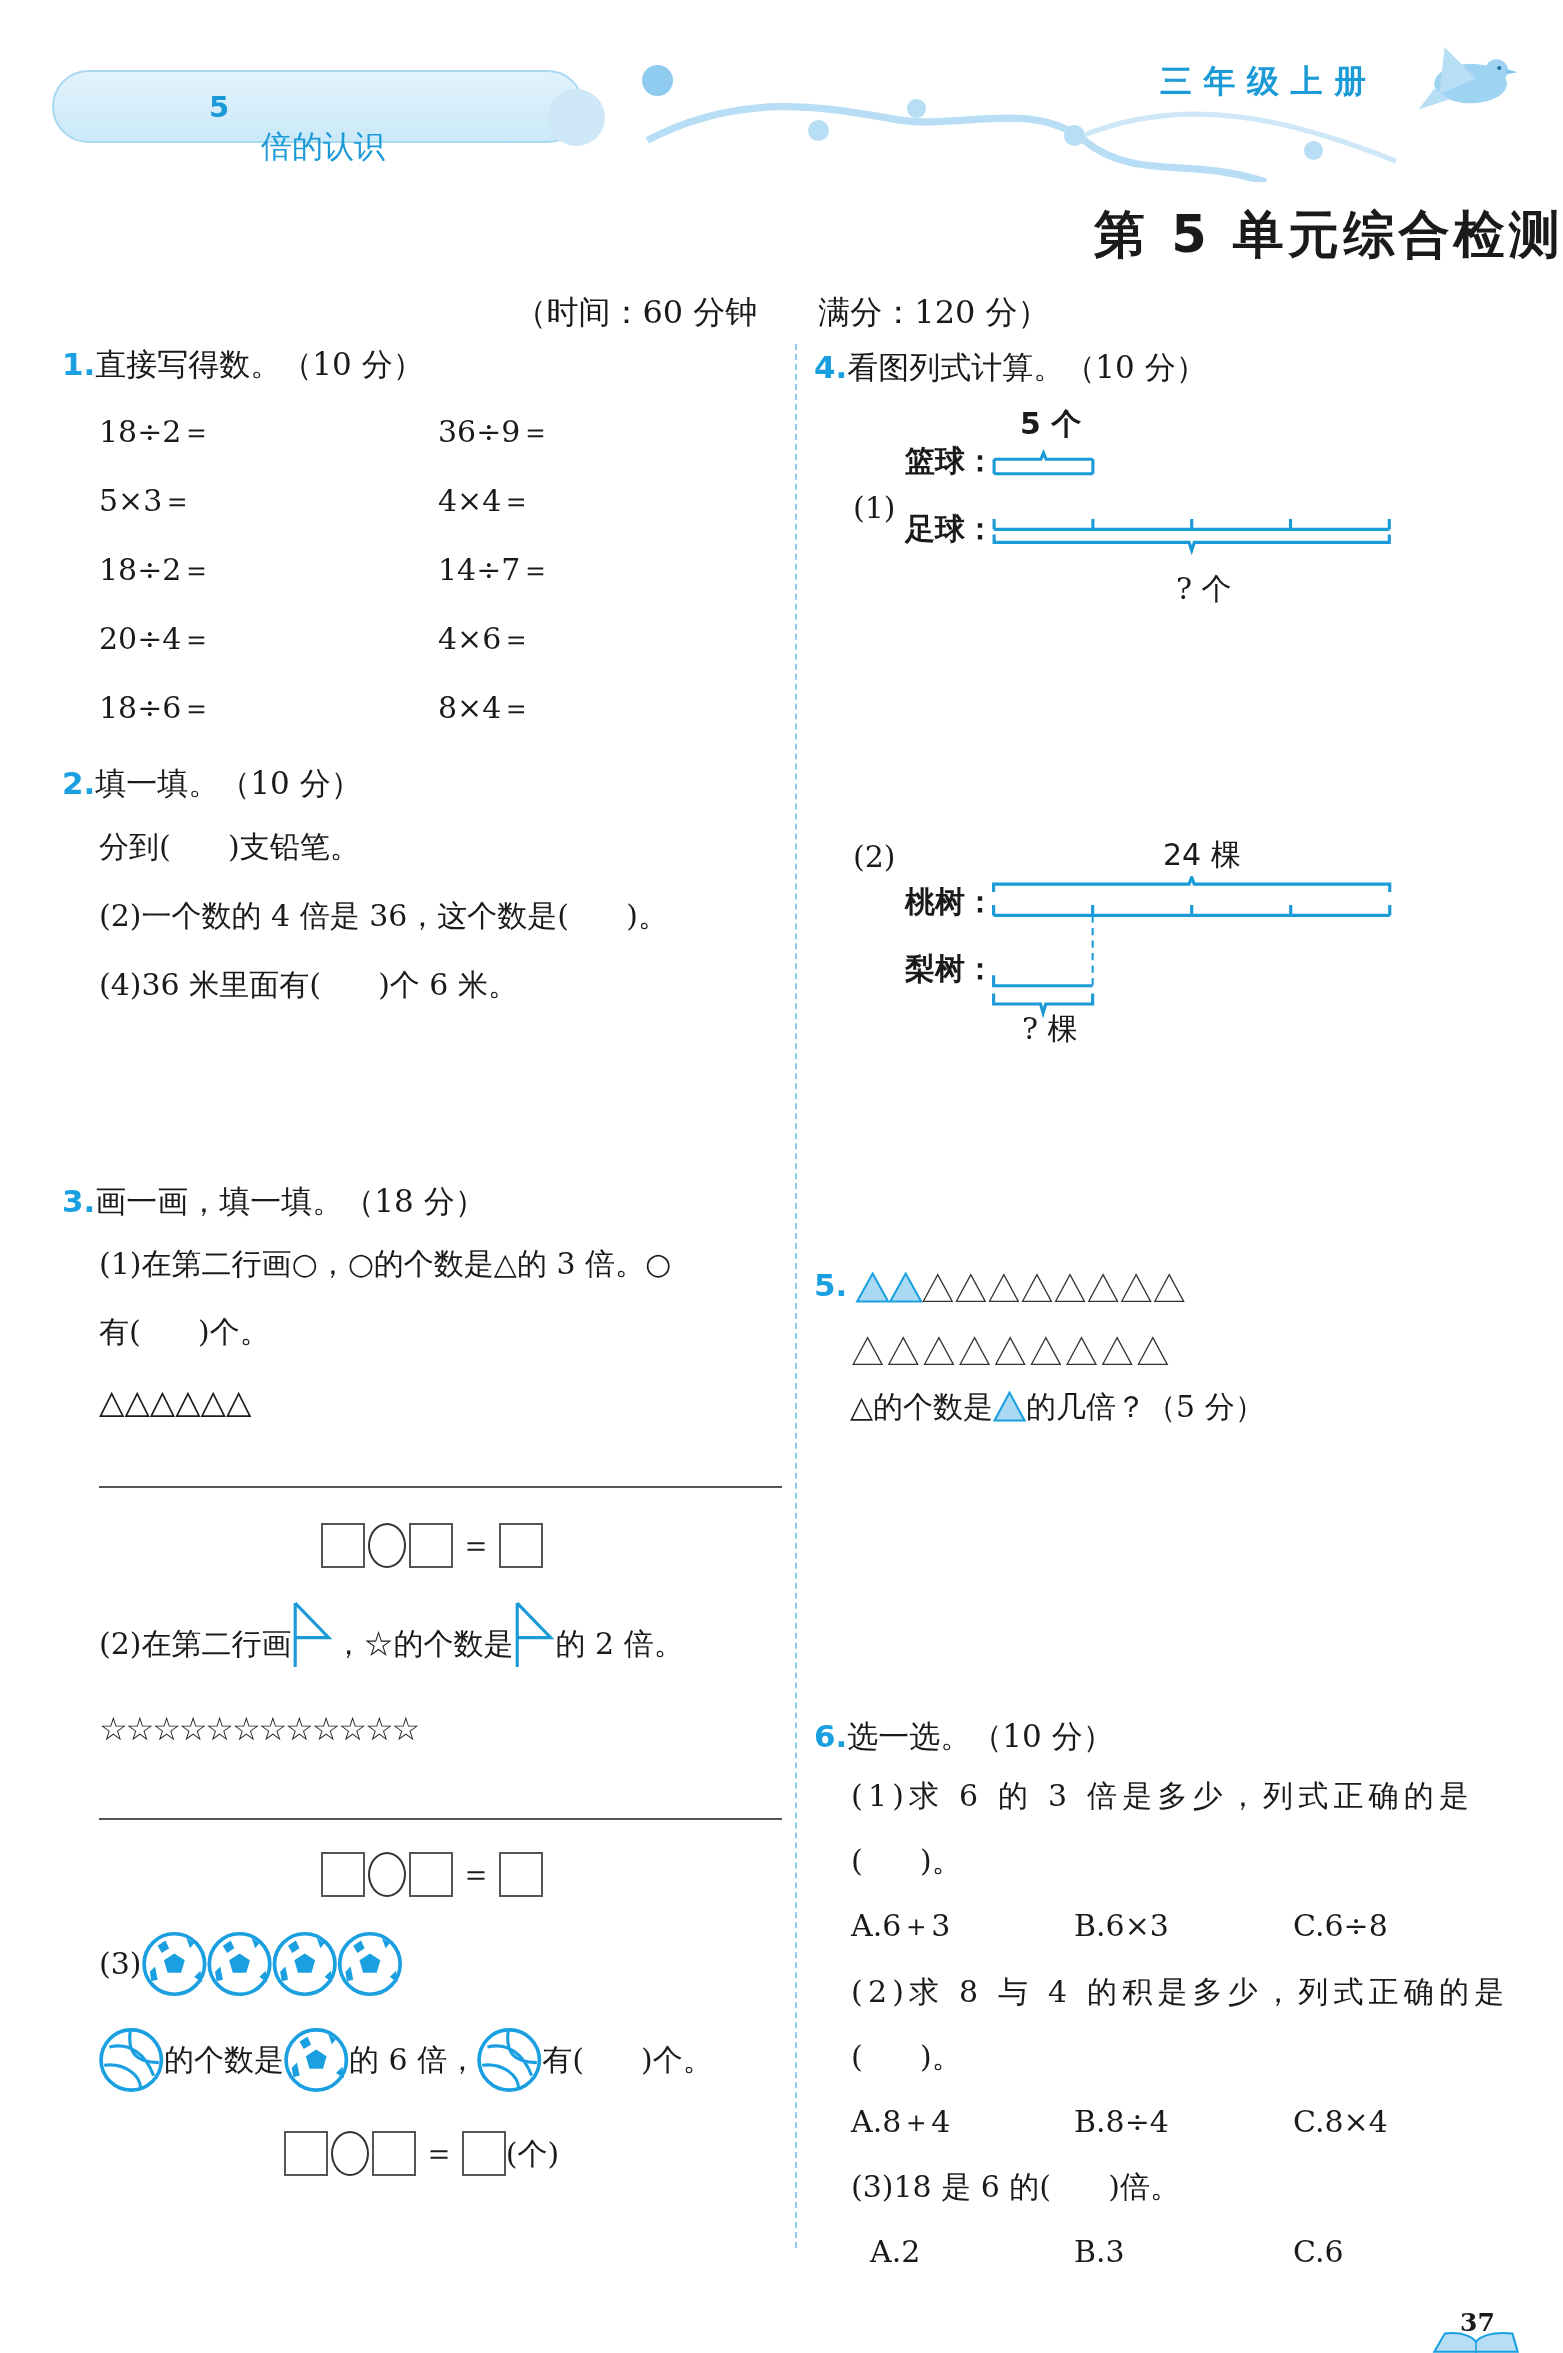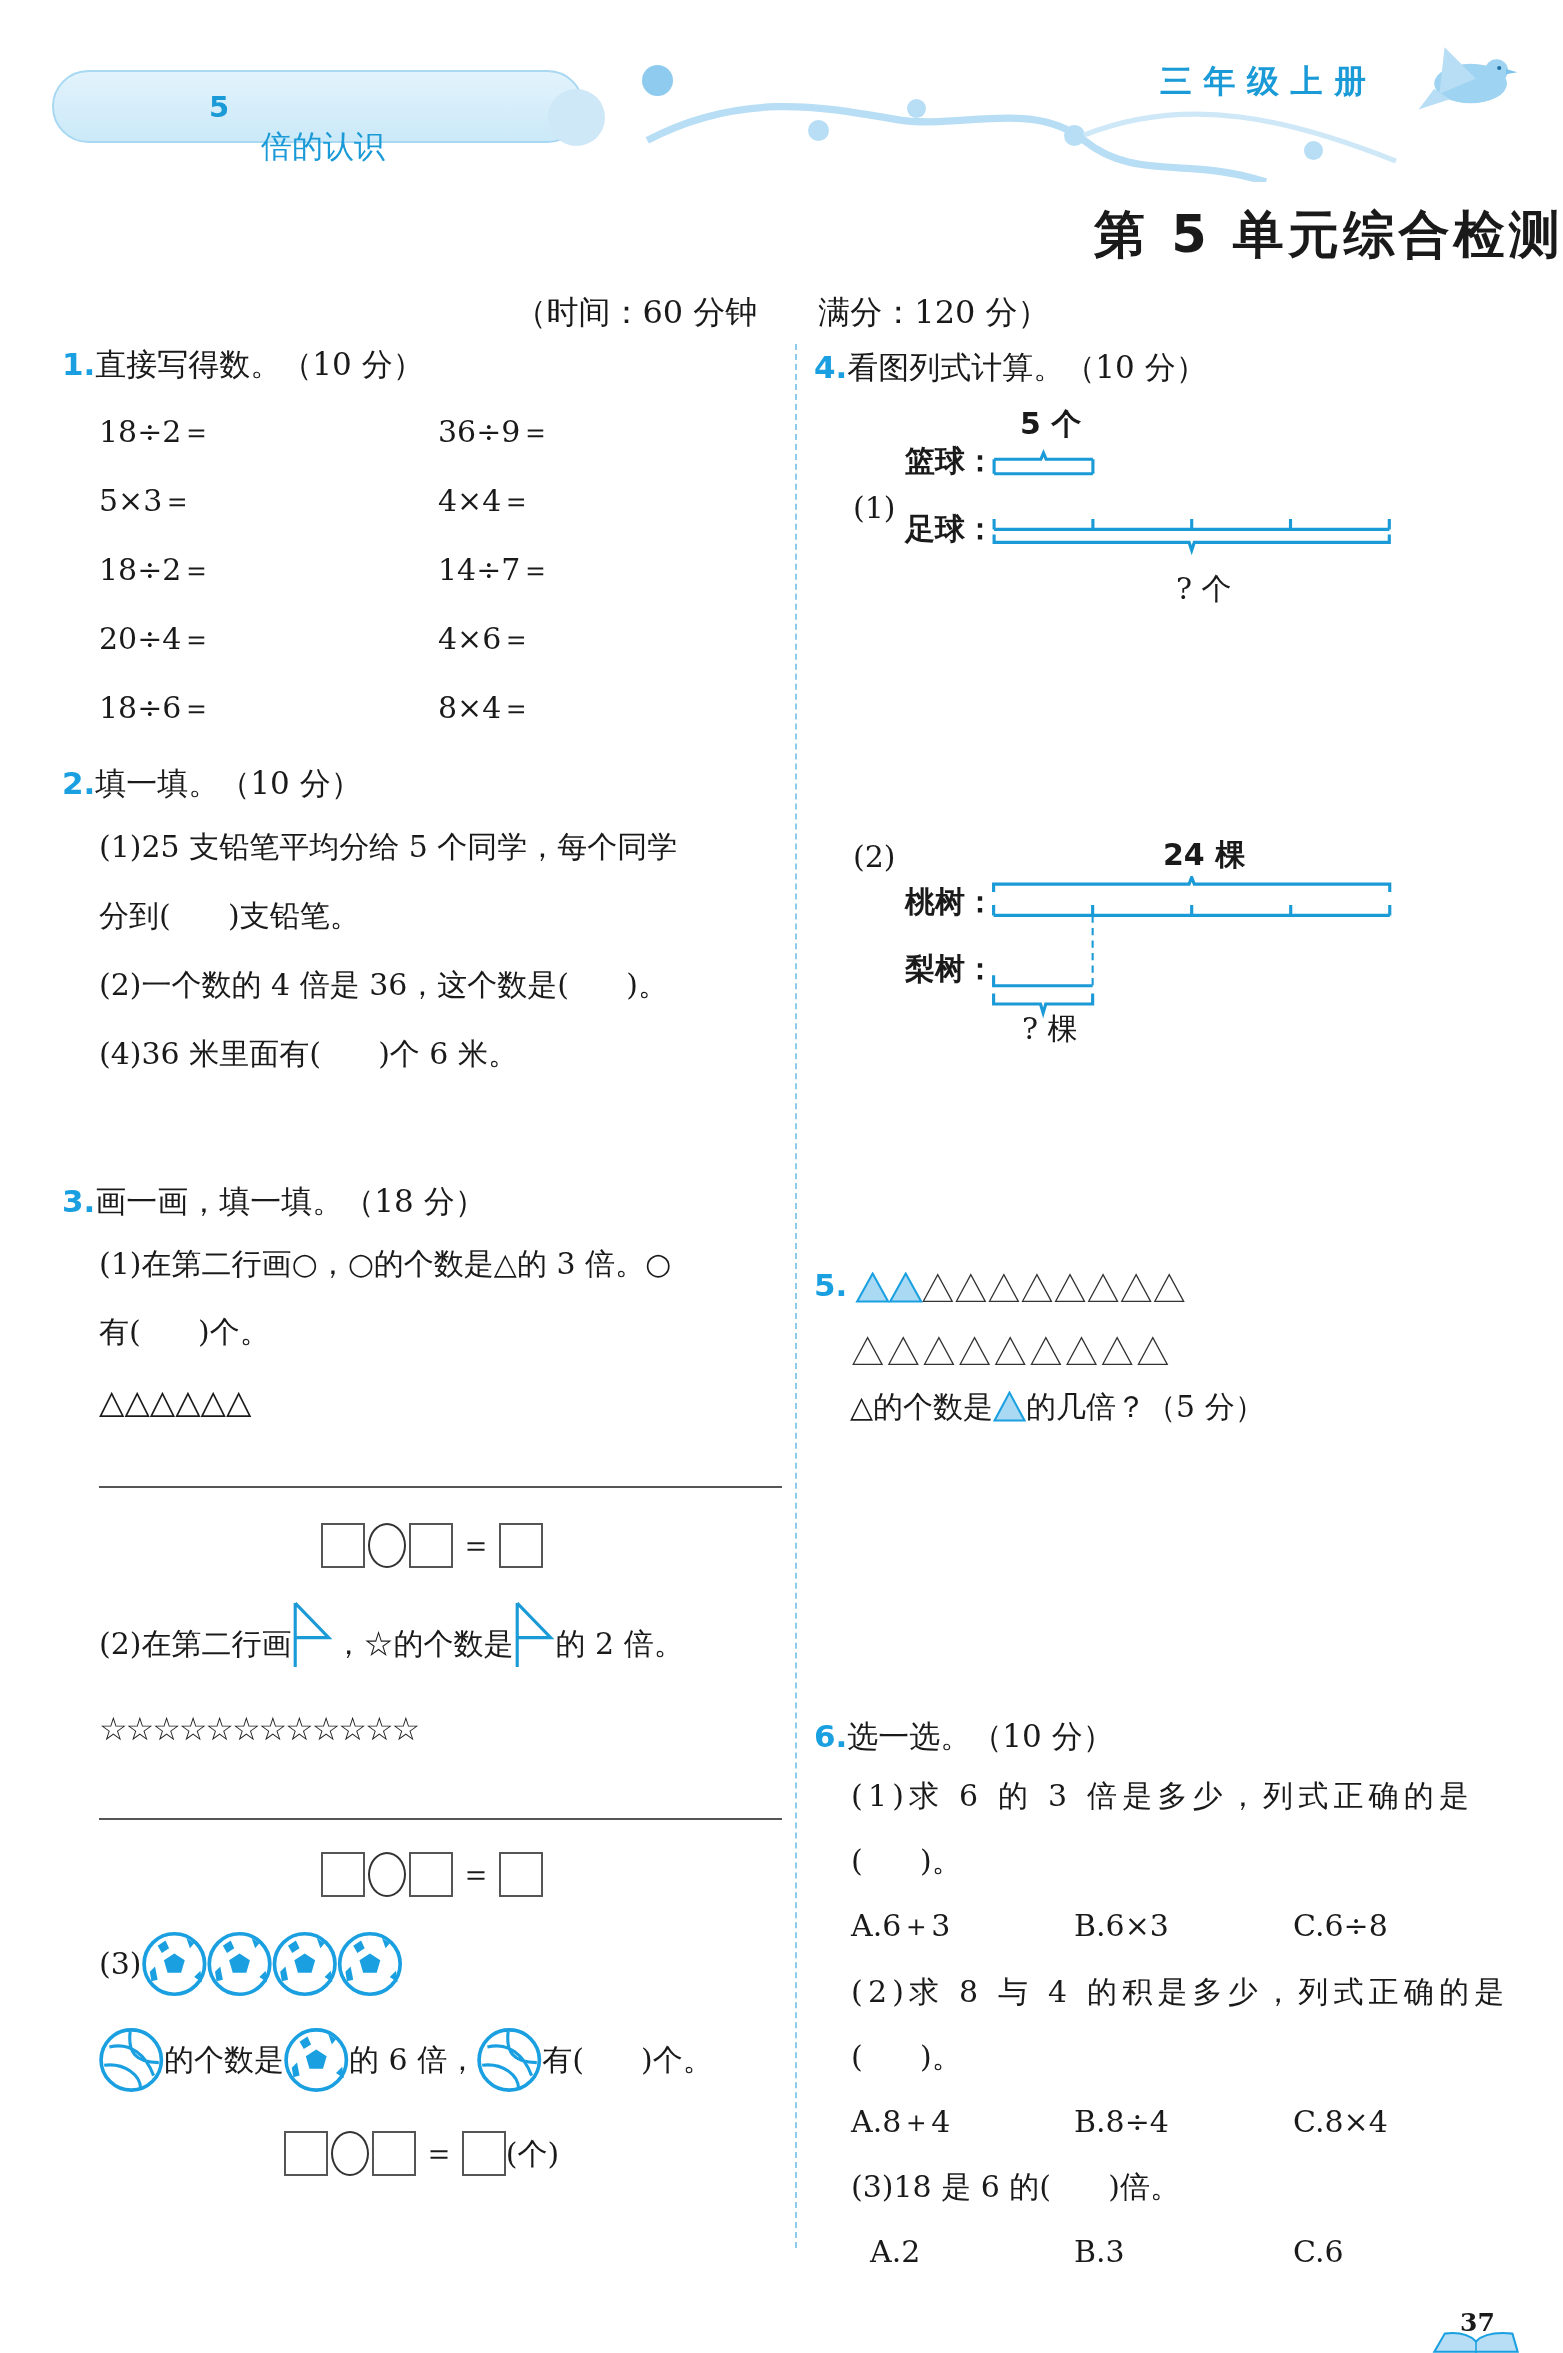--- a/index.html
+++ b/index.html
@@ -70,21 +70,20 @@
   <div class="t" style="height:69px">4×4＝</div>
   <div class="t" style="height:69px">14÷7＝</div>
   <div class="t" style="height:69px">4×6＝</div>
   <div class="t" style="height:69px">8×4＝</div>
 </div>
 
 <div class="abs h" style="left:62px;top:763px">
   <span class="qnum">2.</span><span>填一填。（10 分）</span>
 </div>
 <div class="abs" style="left:99px;top:832px">
-  <div class="t" style="height:69px;white-space:pre">(1)25 支铅笔平均分给 5 个同学，每个同学</div>
   <div class="t" style="height:69px;white-space:pre">分到(      )支铅笔。</div>
   <div class="t" style="height:69px;white-space:pre">(2)一个数的 4 倍是 36，这个数是(      )。</div>
   <div class="t" style="height:69px;white-space:pre">(4)36 米里面有(      )个 6 米。</div>
 </div>
 
 <div class="abs h" style="left:62px;top:1181px">
   <span class="qnum">3.</span><span>画一画，填一填。（18 分）</span>
 </div>
 <div class="abs t" style="left:99px;top:1249px">(1)在第二行画○，○的个数是△的 3 倍。○</div>
 <div class="abs t" style="left:99px;top:1317px;white-space:pre">有(      )个。</div>
@@ -162,21 +161,21 @@
 <div class="abs t" style="left:853px;top:493px">(1)</div>
 <div class="abs t" style="left:905px;top:514px;font-weight:bold">足球：</div>
 <svg class="abs" style="left:991px;top:428px" width="417" height="156" viewBox="0 0 800 300">
   <path d="M5 60 L5 88 M195 60 L195 88 M5 88 L195 88 M5 60 L95 60 L100 48 L105 60 L195 60" stroke="#1a9ad6" stroke-width="6" fill="none"></path>
   <path d="M5 195 L765 195 M5 175 L5 195 M195 175 L195 195 M385 175 L385 195 M575 175 L575 195 M765 175 L765 195" stroke="#1a9ad6" stroke-width="6" fill="none"></path>
   <path d="M5 205 L5 220 L380 220 L385 235 L390 220 L765 220 L765 205" stroke="#1a9ad6" stroke-width="6" fill="none"></path>
 </svg>
 <div class="abs t" style="left:1176px;top:574px">? 个</div>
 
 <div class="abs t" style="left:853px;top:842px">(2)</div>
-<div class="abs t" style="left:1163px;top:840px;font-weight:bold;font-family:'DejaVu Sans','Liberation Sans',sans-serif">24 棵</div>
+<div class="abs t" style="left:1163px;top:840px;font-weight:normal;font-family:'DejaVu Sans','Liberation Sans',sans-serif">24 棵</div>
 <div class="abs t" style="left:905px;top:887px;font-weight:bold">桃树：</div>
 <div class="abs t" style="left:905px;top:954px;font-weight:bold">梨树：</div>
 <svg class="abs" style="left:991px;top:876px" width="417" height="183" viewBox="0 0 800 350">
   <path d="M5 30 L5 15 L380 15 L385 2 L390 15 L765 15 L765 30" stroke="#1a9ad6" stroke-width="6" fill="none"></path>
   <path d="M5 75 L765 75 M5 55 L5 75 M195 55 L195 75 M385 55 L385 75 M575 55 L575 75 M765 55 L765 75" stroke="#1a9ad6" stroke-width="6" fill="none"></path>
   <path d="M195 75 L195 210" stroke="#1a9ad6" stroke-width="4" stroke-dasharray="14,10" fill="none"></path>
   <path d="M5 190 L5 210 L195 210" stroke="#1a9ad6" stroke-width="6" fill="none"></path>
   <path d="M5 225 L5 245 L95 245 L100 262 L105 245 L195 245 L195 225" stroke="#1a9ad6" stroke-width="6" fill="none"></path>
 </svg>
 <div class="abs t" style="left:1022px;top:1014px">? 棵</div>

